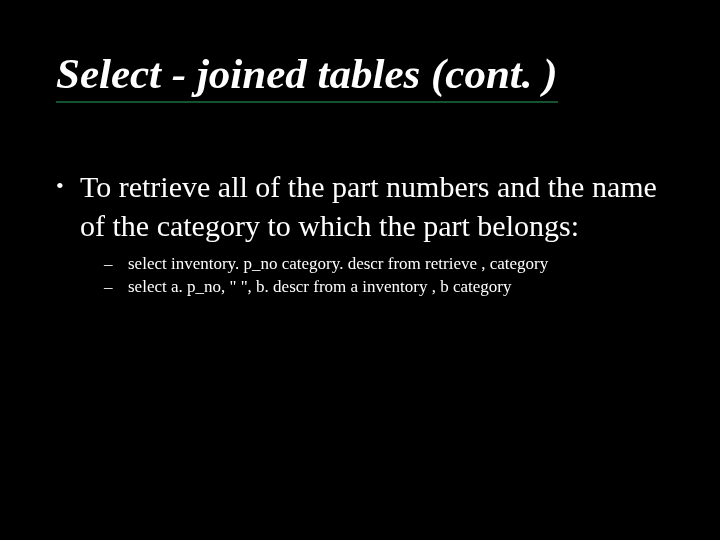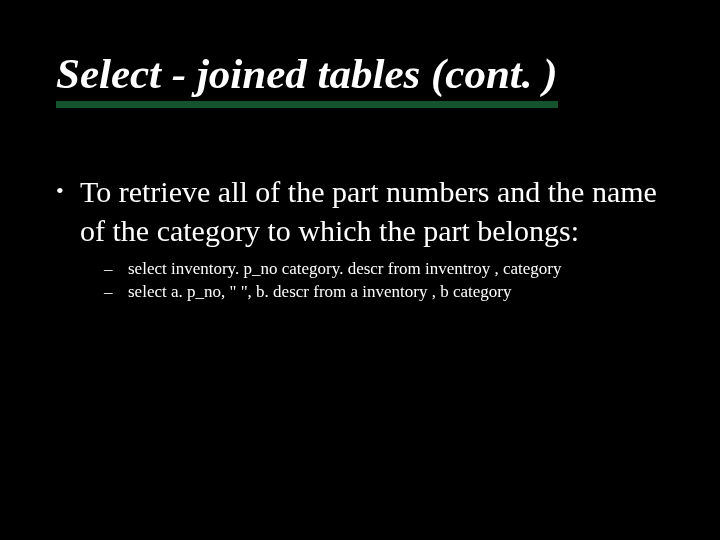--- a/index.html
+++ b/index.html
@@ -16,21 +16,21 @@
     width: 720px;
     height: 540px;
     box-sizing: border-box;
     padding: 50px 56px 0 56px;
   }
   .title {
     font-style: italic;
     font-size: 43px;
     line-height: 1.1;
     margin: 0 0 64px 0;
-    border-bottom: 7px solid #14532d;
+    border-bottom: 2px solid #14532d;
     display: inline-block;
     padding-bottom: 4px;
   }
   .bullet-lvl1 {
     display: flex;
     align-items: flex-start;
     font-size: 30px;
     line-height: 1.3;
     margin-bottom: 8px;
   }
@@ -72,21 +72,21 @@
 
   <div class="bullet-lvl1">
     <span class="dot">•</span>
     <span class="txt">To retrieve all of the part numbers and the name of the category to which the part belongs:</span>
   </div>
 
   <div class="sublist">
 
     <div class="bullet-lvl2">
       <span class="dash">–</span>
-      <span class="txt">select  inventory. p_no category. descr  from  inventroy ,  category</span>
+      <span class="txt">select  inventory. p_no category. descr  from  retrieve ,  category</span>
     </div>
 
     <div class="bullet-lvl2">
       <span class="dash">–</span>
       <span class="txt">select a. p_no, "  ", b. descr  from a inventory , b category</span>
     </div>
 
   </div>
 
 </div>

